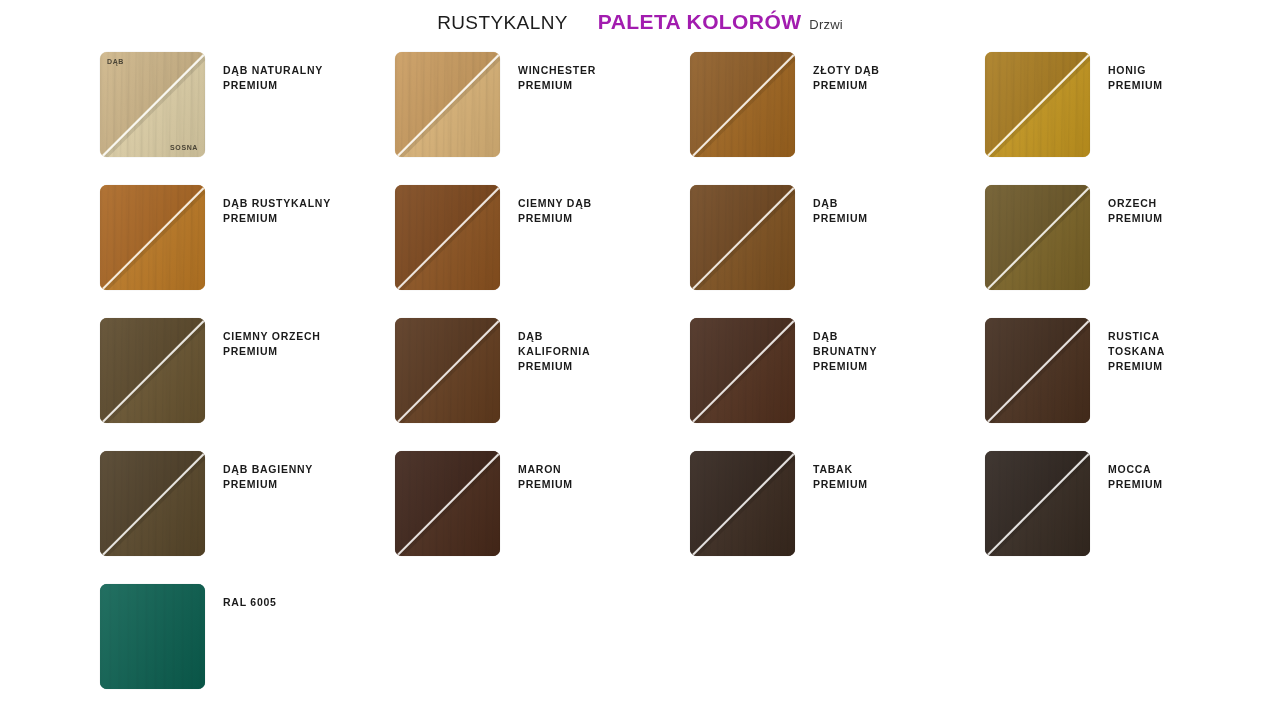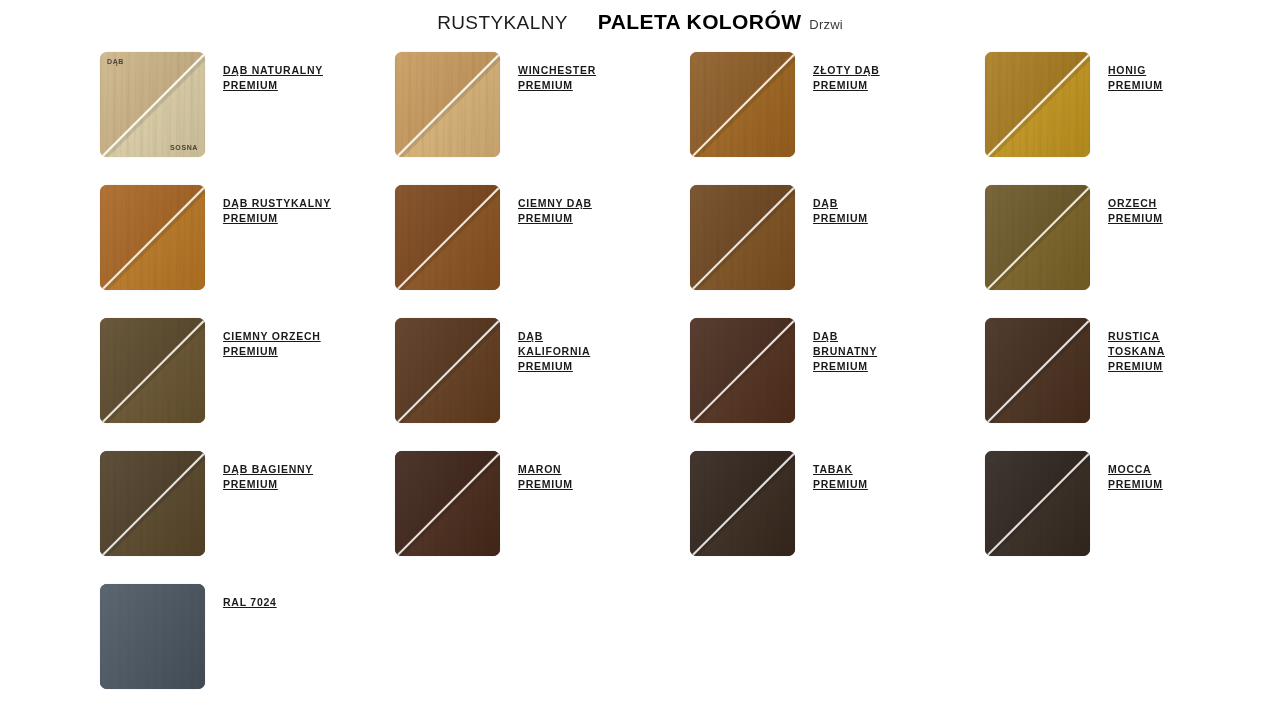--- a/index.html
+++ b/index.html
@@ -29,21 +29,21 @@
   }
   .header .t-light {
     font-size: 19px;
     letter-spacing: 0.4px;
     color: #1c1c1c;
     font-weight: 400;
   }
   .header .t-bold {
     font-size: 21px;
     letter-spacing: 0.4px;
-    color: #000000;
+    color: #a21caf;
     font-weight: 700;
     margin-left: 6px;
     padding-left: 24px;
   }
   .header .t-small {
     font-size: 13px;
     color: #3a3a3a;
     font-weight: 400;
     margin-left: 8px;
     letter-spacing: 0.2px;
@@ -159,21 +159,20 @@
   .caption {
     margin-left: 18px;
     margin-top: 11px;
     font-size: 10.5px;
     line-height: 15px;
     font-weight: 700;
     letter-spacing: 0.75px;
     color: #1a1a1a;
     white-space: pre-line;
     text-transform: uppercase;
-    text-decoration: underline;
   }
 </style>
 </head>
 <body>
 
 <div class="page">
 
   <div class="header">
     <span class="t-light">RUSTYKALNY</span><span class="t-bold">PALETA KOLORÓW</span><span class="t-small">Drzwi</span>
   </div>
@@ -370,23 +369,23 @@
           <div class="half-bot" style="background: rgb(54, 42, 33);"></div>
           <div class="grain wood"></div>
           <div class="shade"></div>
           <div class="diag-shadow"></div>
           <div class="diag"></div>
         </div>
         <div class="caption">MOCCA
 PREMIUM</div>
       </div>
       <div class="cell">
-        <div class="swatch" style="background: rgb(74, 85, 97);">
-          <div class="half-top" style="background: rgb(74, 85, 97);"></div>
-          <div class="half-bot" style="background: rgb(74, 85, 97);"></div>
+        <div class="swatch" style="background: rgb(10, 96, 80);">
+          <div class="half-top" style="background: rgb(10, 96, 80);"></div>
+          <div class="half-bot" style="background: rgb(10, 96, 80);"></div>
           <div class="grain plain"></div>
           <div class="shade"></div>
         </div>
-        <div class="caption">RAL 7024</div>
+        <div class="caption">RAL 6005</div>
       </div>
     </div>
 
 </div>
 
 </body></html>

